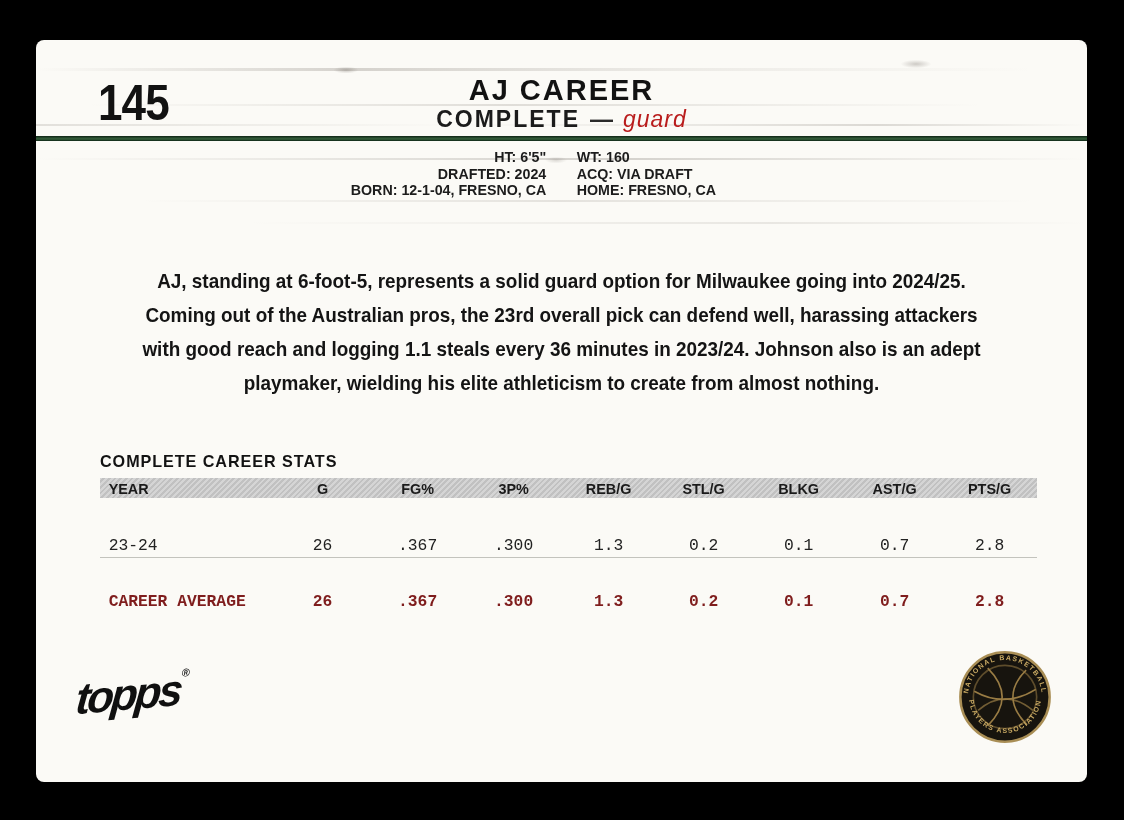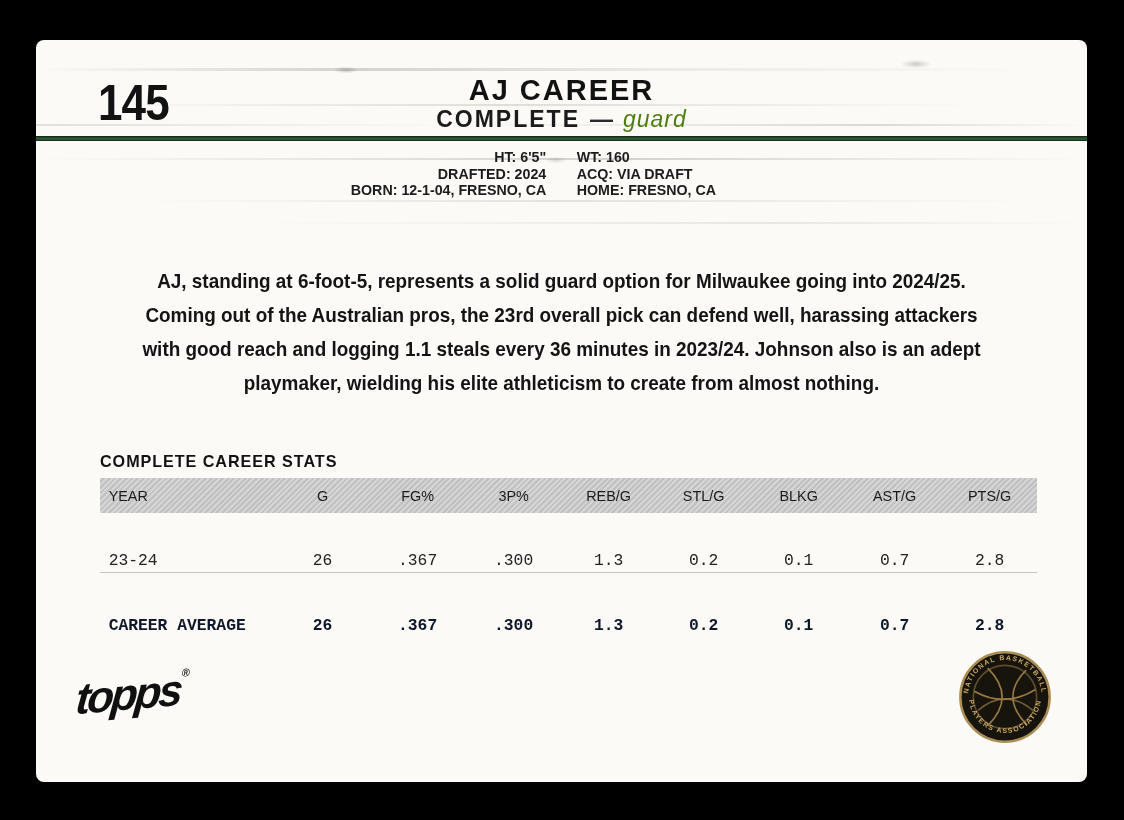--- a/index.html
+++ b/index.html
@@ -45,21 +45,21 @@
     text-align: center;
     font-size: 29px; font-weight: 800; line-height: 1;
     letter-spacing: 2px; color: #121212;
   }
   .team-line {
     position: absolute; left: 0; right: 0; top: 68px;
     text-align: center; font-size: 23px; line-height: 1; color: #1b1b1b;
   }
   .team-line .team { font-weight: 700; letter-spacing: 2px; }
   .team-line .dash { font-weight: 600; margin: 0 10px; color: #2a2a2a; }
-  .team-line .pos { font-style: italic; font-weight: 500; letter-spacing: 1px; color: #4d7c0f; }
+  .team-line .pos { font-style: italic; font-weight: 500; letter-spacing: 1px; color: #b91c1c; }
   .green-rule {
     position: absolute; left: 0; top: 96px; width: 100%; height: 5px;
     background: linear-gradient(#0e2415 0%, #2e5434 45%, #35603b 60%, #0e2415 100%);
   }
   .vitals {
     position: absolute; left: 0; top: 109px; width: 100%;
     display: grid; grid-template-columns: 1fr 1fr; column-gap: 32px;
     font-size: 15px; font-weight: 700; line-height: 16.5px;
     transform: scaleX(0.95); transform-origin: center top;
     color: #1c1c1c;
@@ -77,35 +77,35 @@
     color: #141414;
   }
   .stats-title {
     position: absolute; left: 64px; top: 412px;
     font-size: 17px; font-weight: 800; letter-spacing: 1px;
     transform: scaleX(0.95); transform-origin: left top;
     color: #121212;
   }
   .stats-table { position: absolute; left: 64px; top: 438px; width: 937px; }
   .thead {
-    height: 35px; background: #c7c7c7;
+    height: 20px; background: #c7c7c7;
     background-image: repeating-linear-gradient(135deg, rgba(255,255,255,0.25) 0 2px, rgba(0,0,0,0.03) 2px 4px);
     display: grid; grid-template-columns: 175px repeat(8, 1fr);
     align-items: center;
-    font-size: 15px; font-weight: 400; color: #1a1a1a;
+    font-size: 15px; font-weight: 700; color: #1a1a1a;
   }
   .trow {
     display: grid; grid-template-columns: 175px repeat(8, 1fr);
     align-items: center;
     font-size: 17px; font-weight: 500; color: #222;
     height: 23px;
     font-family: Liberation Mono, monospace;
   }
   .trow.first { margin-top: 36px; border-bottom: 1px solid #c3c3bd; }
-  .trow.career { margin-top: 41px; font-weight: 800; color: #0f172a; }
+  .trow.career { margin-top: 32px; font-weight: 800; color: #7f1d1d; }
   .cell { text-align: center; transform: scaleX(0.96); }
   .cell.year { text-align: left; padding-left: 9px; transform-origin: left center; }
   
   .topps {
     position: absolute; left: 40px; top: 636px;
     transform: rotate(-5deg) skewX(-10deg);
     transform-origin: left center;
   }
   .topps .topps-word {
     font-size: 44px; font-weight: 900; font-style: italic;

